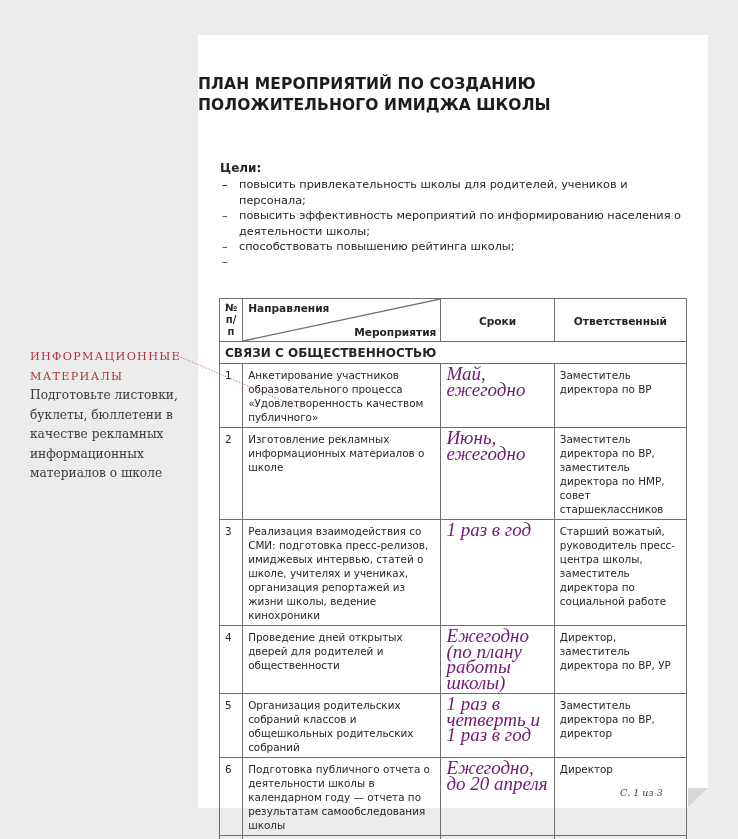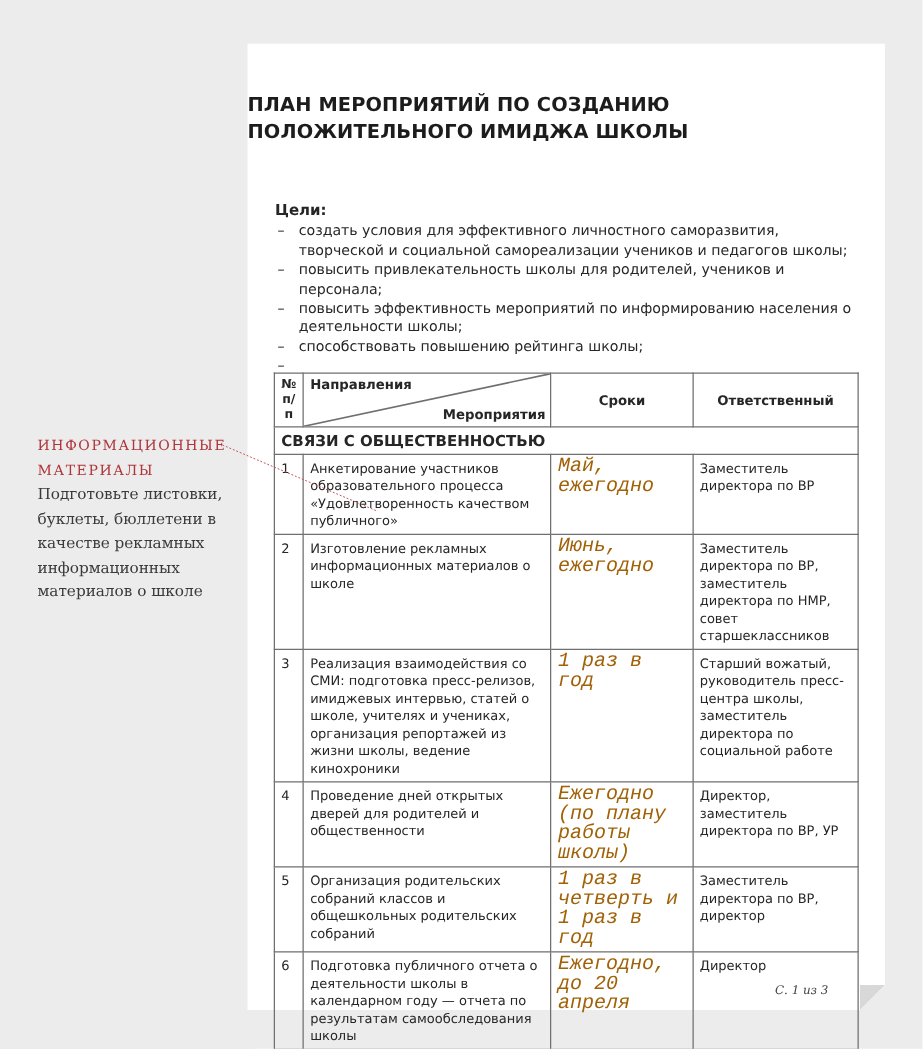--- a/index.html
+++ b/index.html
@@ -43,22 +43,22 @@
     text-align:left;
   }
   table.plan th { font-weight:bold; font-size:10.6px; vertical-align:middle;text-align:center; }
   .c1 { width:21px; } .c2 { width:180px; } .c3 { width:103px; } .c4 { width:120px; }
   .diag { position:relative; padding:0 !important; height:31px; }
   .diag svg { position:absolute; left:0; top:0; width:100%; height:100%; }
   .diag .top { position:absolute; left:5px; top:2px; }
   .diag .bot { position:absolute; right:4px; bottom:2px; }
   .section td { font-weight:bold; font-size:12px; padding:3px 5px; }
   .term {
-    font-family:Liberation Mono, monospace; font-style:italic; font-size:16px;
-    line-height:15.5px; color:#a16207; padding-top:2px !important;
+    font-family:Liberation Serif, serif; font-style:italic; font-size:19px;
+    line-height:15.5px; color:#701a75; padding-top:2px !important;
   }
   .annot {
     position:absolute; left:30px; top:347px; width:165px;
     font-family:"DejaVu Serif", serif; font-size:12.2px; line-height:19.5px; color:#3a3a3a;
   }
   .annot-title { color:#b0343a; letter-spacing:1.3px; font-size:11.2px; }
   .leader { position:absolute; left:0; top:0; pointer-events:none; }
   .pager {
     position:absolute; left:620px; top:787px; width:60px; text-align:left;
     font-family:"DejaVu Serif", serif; font-style:italic; font-size:9.5px; color:#444;
@@ -72,21 +72,21 @@
 <div class="fold-cut"></div>
 
 <div class="title">
   <div>ПЛАН МЕРОПРИЯТИЙ ПО СОЗДАНИЮ</div>
   <div>ПОЛОЖИТЕЛЬНОГО ИМИДЖА ШКОЛЫ</div>
 </div>
 
 <div class="goals">
   <div class="goals-heading">Цели:</div>
   <ul>
-    <li><span class="dash">–</span><span>создать условия для эффективного личностного саморазвития, творческой и социальной самореализации учеников и педагогов школы;</span></li>
+    <li><span class="dash">–</span></li>
     <li><span class="dash">–</span><span>повысить привлекательность школы для родителей, учеников и персонала;</span></li>
     <li><span class="dash">–</span><span>повысить эффективность мероприятий по информированию населения о деятельности школы;</span></li>
     <li><span class="dash">–</span><span>способствовать повышению рейтинга школы;</span></li>
     <li><span class="dash">–</span></li>
   </ul>
 </div>
 
 <table class="plan">
   <colgroup>
       <col class="c1">

